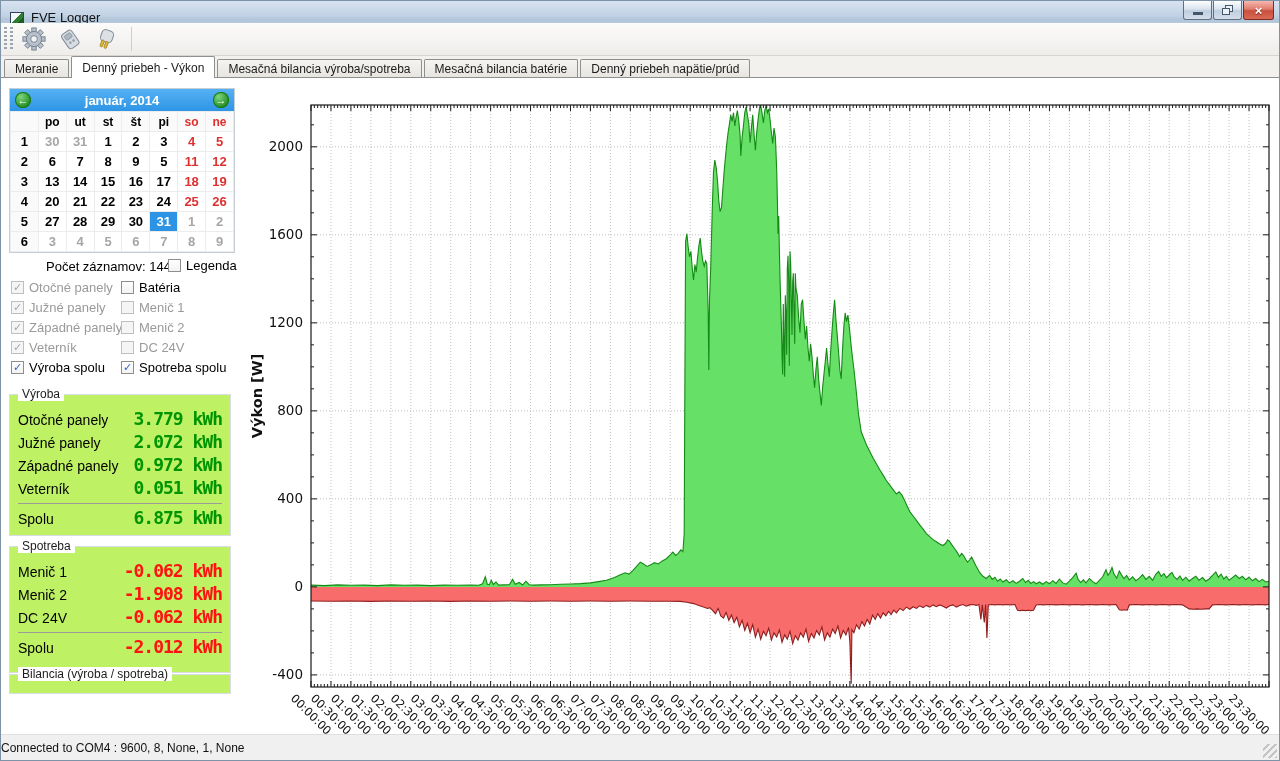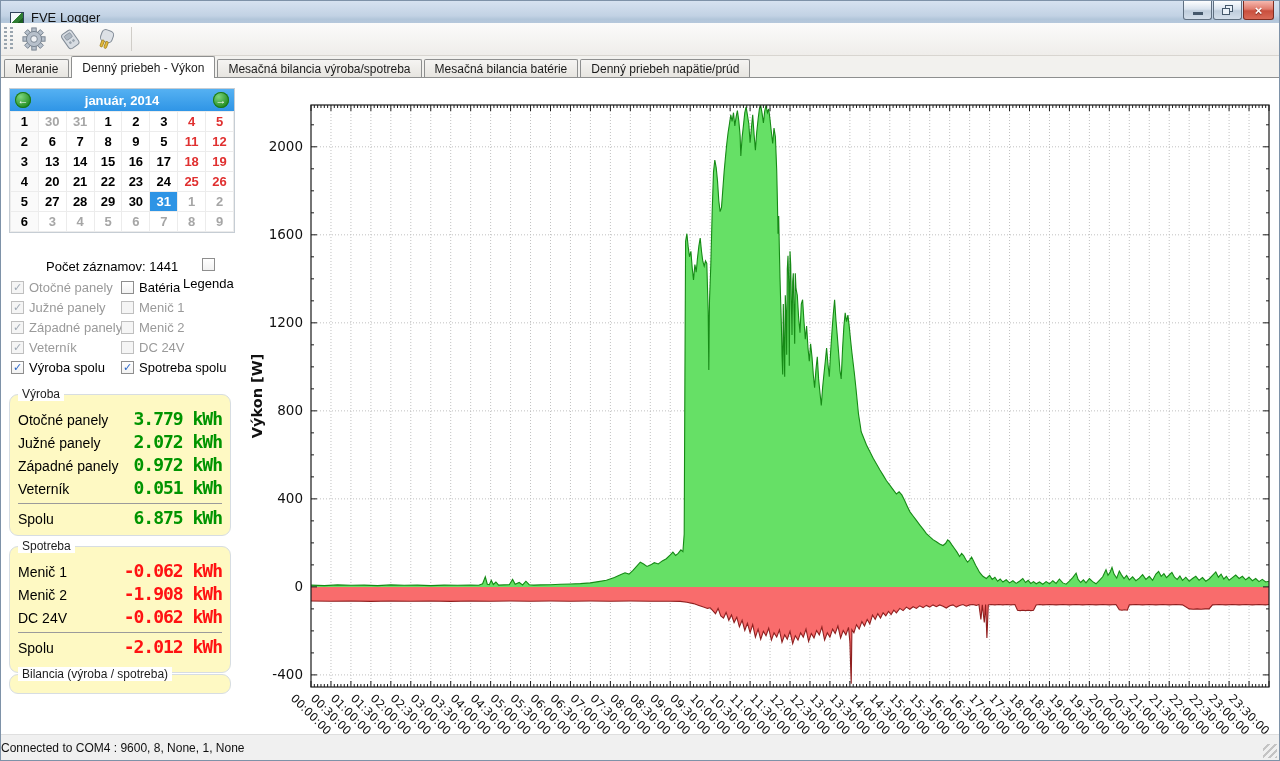--- a/index.html
+++ b/index.html
@@ -73,21 +73,21 @@
   .records { position:absolute; left:10px; top:181px; font-size:13px; color:#000;margin-left:35px; }
   .cbrow { position:absolute; display:flex; align-items:center; gap:5px; cursor:pointer; }
   .cb { width:13px; height:13px; border:1px solid #8E8E8E; background:linear-gradient(180deg,#fff,#F2F2F2);
     display:flex; align-items:center; justify-content:center; font-size:11px; font-weight:bold; color:#2C67C8;
     flex:0 0 auto; }
   .cbrow.disabled .cb { border-color:#BFBFBF; background:#F5F5F5; color:#9EA8B4; }
   .cbrow .lbl { font-size:13px; color:#000; white-space:nowrap; }
   .cbrow.disabled .lbl { color:#9A9A9A; }
 
   
-  .group { position:absolute; left:8px; width:222px; border:1px solid #D7DDE2; border-radius:9px; background:#fef9c3; }
+  .group { position:absolute; left:8px; width:222px; border:1px solid #D7DDE2; border-radius:0; background:#bef264; }
   .gtitle { position:absolute; top:-8px; left:8px; background:#fff; padding:0 4px; font-size:12px; color:#1c1c1c; }
   .grow { display:flex; justify-content:space-between; align-items:baseline; padding:1px 8px; }
   .grow .gl { font-size:14px; color:#000; }
   .gsep { height:1px; background:#9B9B9B; margin:4px 8px 2px 8px; }
   .val { font-family:"DejaVu Sans Mono",monospace; font-weight:bold; font-size:18px; letter-spacing:-1px; }
   .val.green { color:#009400; } .val.red { color:#FF1212; }
   #group-vyroba   { top:316px; padding:12px 0 6px 0; }
   #group-spotreba { top:468px; padding:12px 0 14px 0; }
   #group-bilancia { top:596px; padding:12px 0 6px 0; }
 
@@ -172,20 +172,30 @@
 <div class="content">
 
   <div class="calendar">
     <div class="cal-head">
       <span class="cal-arrow prev">←</span>
       <span class="cal-title">január,  2014</span>
       <span class="cal-arrow next">→</span>
     </div>
     <table class="cal" id="calgrid">
         <tbody>
+          <tr>
+            <th></th>
+            <th class="">po</th>
+            <th class="">ut</th>
+            <th class="">st</th>
+            <th class="">št</th>
+            <th class="">pi</th>
+            <th class="we">so</th>
+            <th class="we">ne</th>
+          </tr>
           <tr>
             <td class="wk">1</td>
             <td class="mo">30</td>
             <td class="mo">31</td>
             <td class="wd">1</td>
             <td class="wd">2</td>
             <td class="wd">3</td>
             <td class="we">4</td>
             <td class="we">5</td>
           </tr>
@@ -1046,21 +1056,21 @@
       <text x="842.3333333333334" y="613" transform="rotate(45 842.3333333333334 613)" font-size="11.5" font-family="DejaVu Sans, sans-serif" fill="#111">20:00:00</text>
       <text x="862.2916666666666" y="613" transform="rotate(45 862.2916666666666 613)" font-size="11.5" font-family="DejaVu Sans, sans-serif" fill="#111">20:30:00</text>
       <text x="882.25" y="613" transform="rotate(45 882.25 613)" font-size="11.5" font-family="DejaVu Sans, sans-serif" fill="#111">21:00:00</text>
       <text x="902.2083333333334" y="613" transform="rotate(45 902.2083333333334 613)" font-size="11.5" font-family="DejaVu Sans, sans-serif" fill="#111">21:30:00</text>
       <text x="922.1666666666666" y="613" transform="rotate(45 922.1666666666666 613)" font-size="11.5" font-family="DejaVu Sans, sans-serif" fill="#111">22:00:00</text>
       <text x="942.125" y="613" transform="rotate(45 942.125 613)" font-size="11.5" font-family="DejaVu Sans, sans-serif" fill="#111">22:30:00</text>
       <text x="962.0833333333334" y="613" transform="rotate(45 962.0833333333334 613)" font-size="11.5" font-family="DejaVu Sans, sans-serif" fill="#111">23:00:00</text>
       <text x="982.0416666666666" y="613" transform="rotate(45 982.0416666666666 613)" font-size="11.5" font-family="DejaVu Sans, sans-serif" fill="#111">23:30:00</text>
       <text x="16" y="310" text-anchor="middle" font-size="14.5" font-weight="bold" font-family="DejaVu Sans, sans-serif" fill="#111" transform="rotate(-90 16 310)">Výkon [W]</text>
     </svg>
-<div class="cbrow" style="left: 182px; top: 180px; flex-direction: column;">
+<div class="cbrow" style="left: 167px; top: 180px;">
       <span class="cb"></span>
       <span class="lbl">Legenda</span>
     </div>
     <div class="cbrow disabled" style="left: 10px; top: 202px;">
       <span class="cb">✓</span>
       <span class="lbl">Otočné panely</span>
     </div>
     <div class="cbrow disabled" style="left: 10px; top: 222px;">
       <span class="cb">✓</span>
       <span class="lbl">Južné panely</span>

